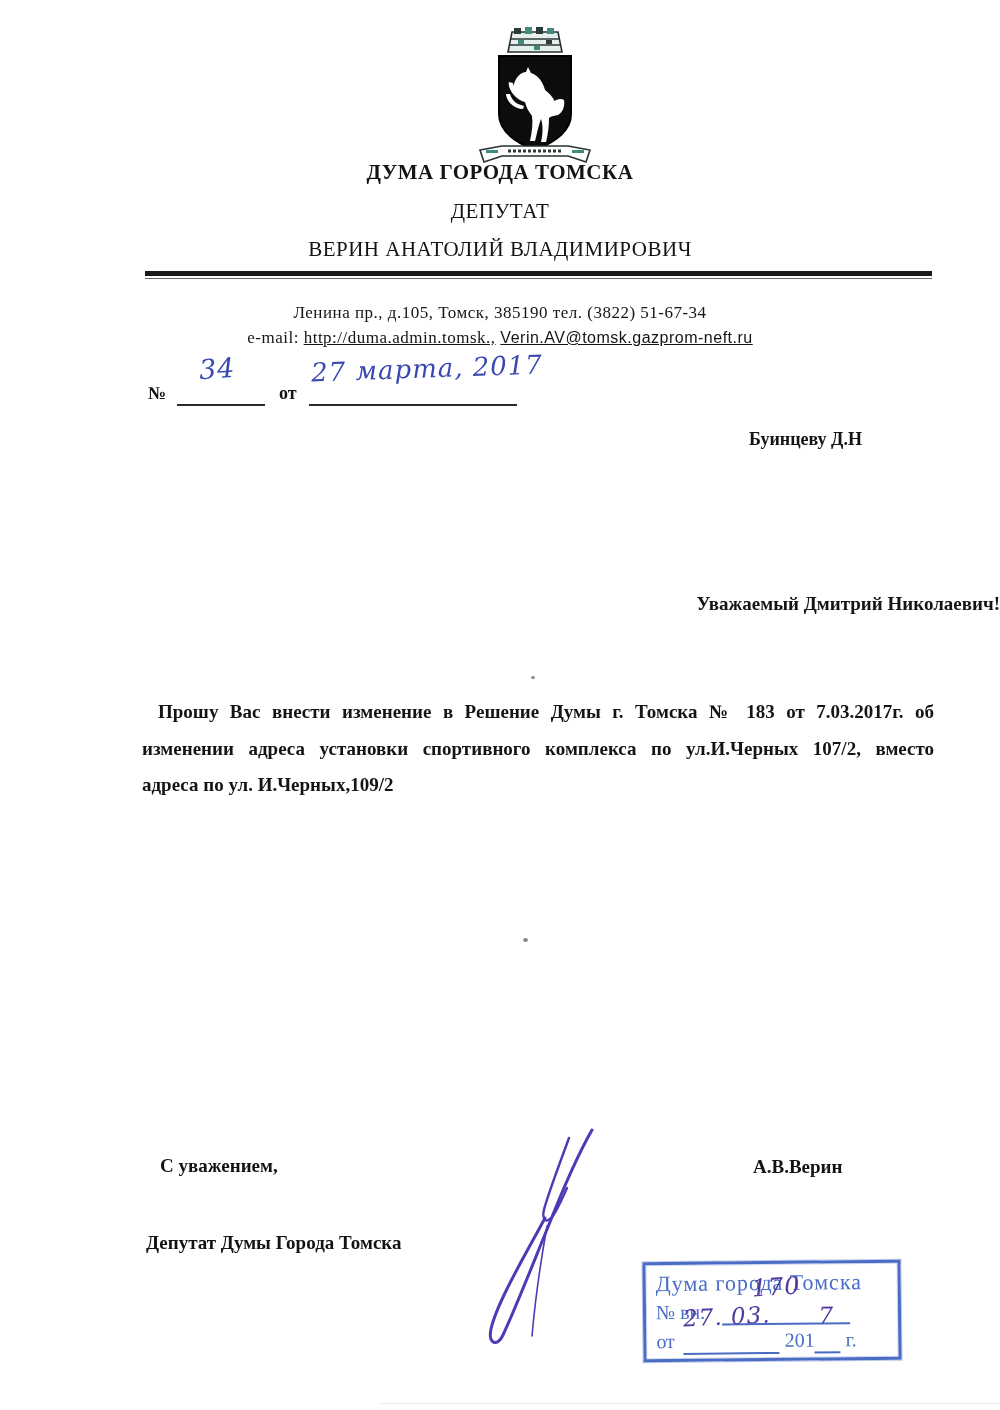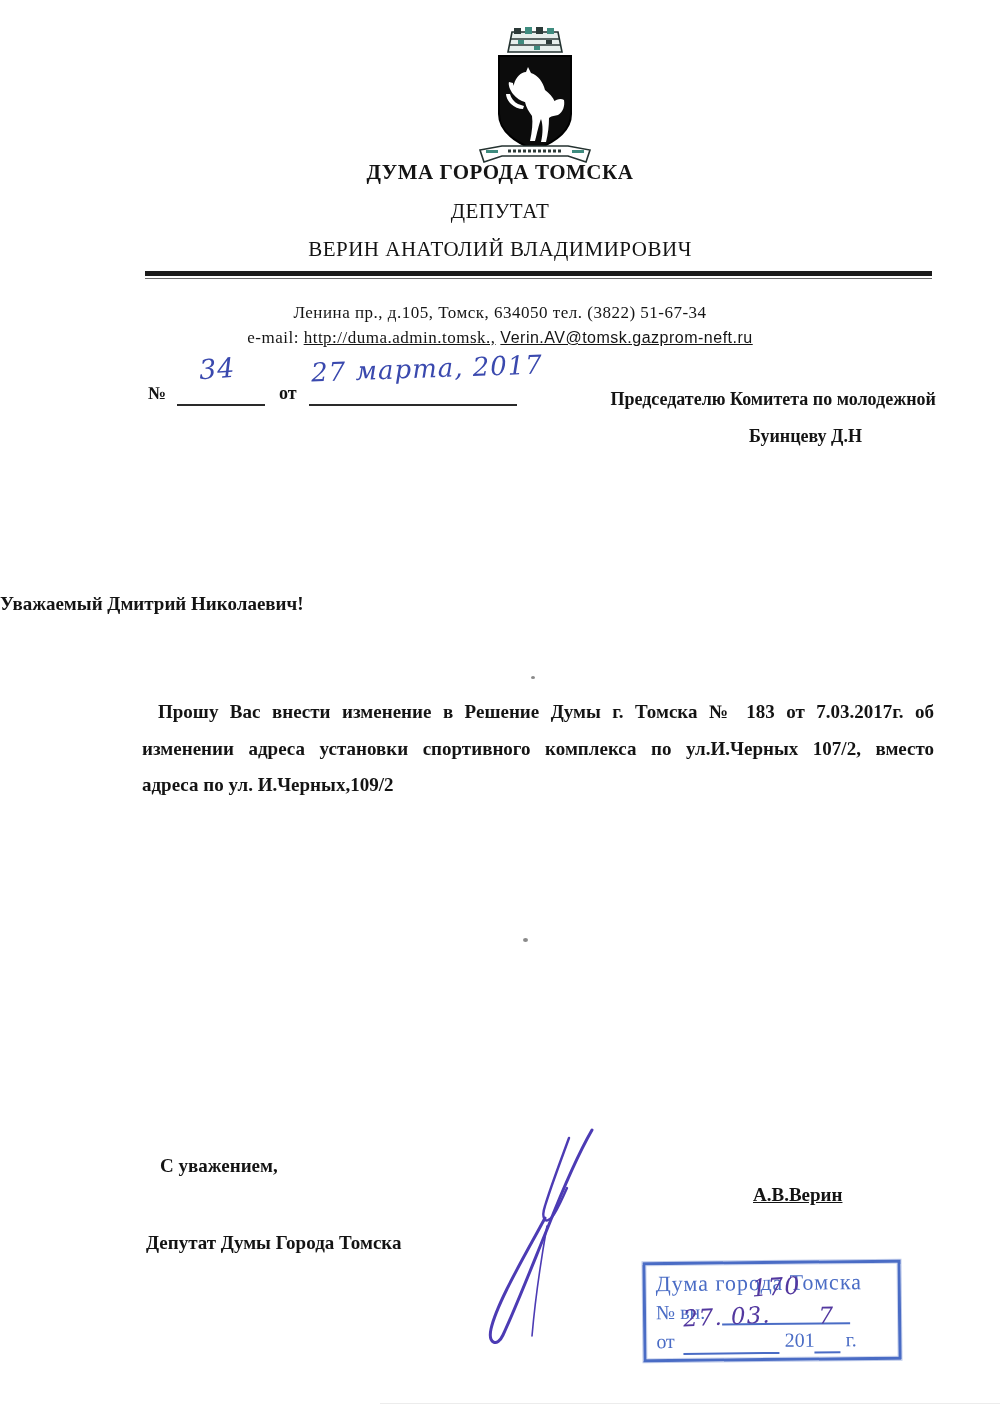--- a/index.html
+++ b/index.html
@@ -28,32 +28,32 @@
   .blank1{width:88px;margin-left:6px;margin-right:10px;}
   .blank2{width:208px;margin-left:8px;}
   .hand{
     font-family:"DejaVu Serif","Liberation Serif",serif;font-style:italic;
     color:#3a49ae;font-weight:normal;letter-spacing:1px;white-space:nowrap;
   }
   .hand-num{position:absolute;left:22px;top:-30px;font-size:27px;transform:rotate(-4deg);}
   .hand-date{position:absolute;left:2px;top:-30px;font-size:26px;transform:rotate(-2deg);width:260px;}
   
   .recipient{right:64px;top:381px;text-align:right;font-size:18px;font-weight:bold;line-height:37px;}
-  .recipient .r3{padding-right:74px;}
+  .recipient .r3{padding-right:74px;margin-top:40px;}
   
-  .salutation{left:0;top:593px;width:1000px;text-align:left;font-size:19px;font-weight:bold;}
+  .salutation{left:0;top:593px;width:1000px;text-align:right;font-size:19px;font-weight:bold;}
   .body-text{left:142px;top:694px;width:792px;font-size:19px;font-weight:bold;line-height:36.5px;}
   .body-text .fill{text-align:justify;text-align-last:justify;}
   .ind1{text-indent:16px;}
   .ind2{text-indent:11px;}
   .speck{background:#8a8a8a;border-radius:50%;}
   
   .regards{left:160px;top:1155px;font-size:19px;font-weight:bold;}
   .position{left:146px;top:1232px;font-size:19px;font-weight:bold;}
-  .signer{left:753px;top:1184px;font-size:19px;font-weight:bold;text-decoration:underline;}
+  .signer{left:753px;top:1156px;font-size:19px;font-weight:bold;}
   .signature{left:455px;top:1126px;width:150px;height:228px;}
   
   .stamp{
     left:643px;top:1261px;width:258px;height:100px;
     border:3px solid #4a6cc5;box-shadow:0 0 0 1px rgba(74,108,197,.35), inset 0 0 0 1px rgba(74,108,197,.25);
     transform:rotate(-0.6deg);color:#4a6cc5;padding:6px 8px 4px 10px;box-sizing:border-box;
   }
   .stamp-org{font-size:22px;letter-spacing:1px;white-space:nowrap;}
   .stamp-row{font-size:20px;margin-top:4px;white-space:nowrap;}
   .stamp-blank{display:inline-block;border-bottom:2px solid #4a6cc5;position:relative;}
@@ -103,36 +103,35 @@
 
 <div class="abs org-line org-name">ДУМА ГОРОДА ТОМСКА</div>
 <div class="abs org-line org-role">ДЕПУТАТ</div>
 <div class="abs org-line org-person">ВЕРИН АНАТОЛИЙ ВЛАДИМИРОВИЧ</div>
 
 <div class="abs rule-wrap">
   <div class="rule-thick"></div>
   <div class="rule-thin"></div>
 </div>
 
-<div class="abs org-line addr1">Ленина пр., д.105, Томск, 634050 тел. (3822) 51-67-34</div>
+<div class="abs org-line addr1">Ленина пр., д.105, Томск, 385190 тел. (3822) 51-67-34</div>
 <div class="abs org-line addr2">
   <span>e-mail:</span>
   <span class="u">http://duma.admin.tomsk.,</span>
   <span class="u mail-sans">Verin.AV@tomsk.gazprom-neft.ru</span>
 </div>
 
 <div class="abs ref">
   <span>№</span>
   <span class="blank blank1">&nbsp;<span class="hand hand-num">34</span></span>
   <span>от</span>
   <span class="blank blank2">&nbsp;<span class="hand hand-date">27 марта, 2017</span></span>
 </div>
 
 <div class="abs recipient">
-  <div>Председателю Комитета по молодежной</div>
   <div class="r3">Буинцеву Д.Н</div>
 </div>
 
 <div class="abs salutation">Уважаемый Дмитрий Николаевич!</div>
 
 <div class="abs body-text">
   <div class="fill ind1">Прошу Вас внести изменение в Решение  Думы г. Томска № 183 от 7.03.2017г. об</div>
   <div class="fill">изменении адреса установки спортивного комплекса по ул.И.Черных 107/2, вместо</div>
   <div>адреса по ул. И.Черных,109/2</div>
 </div>

